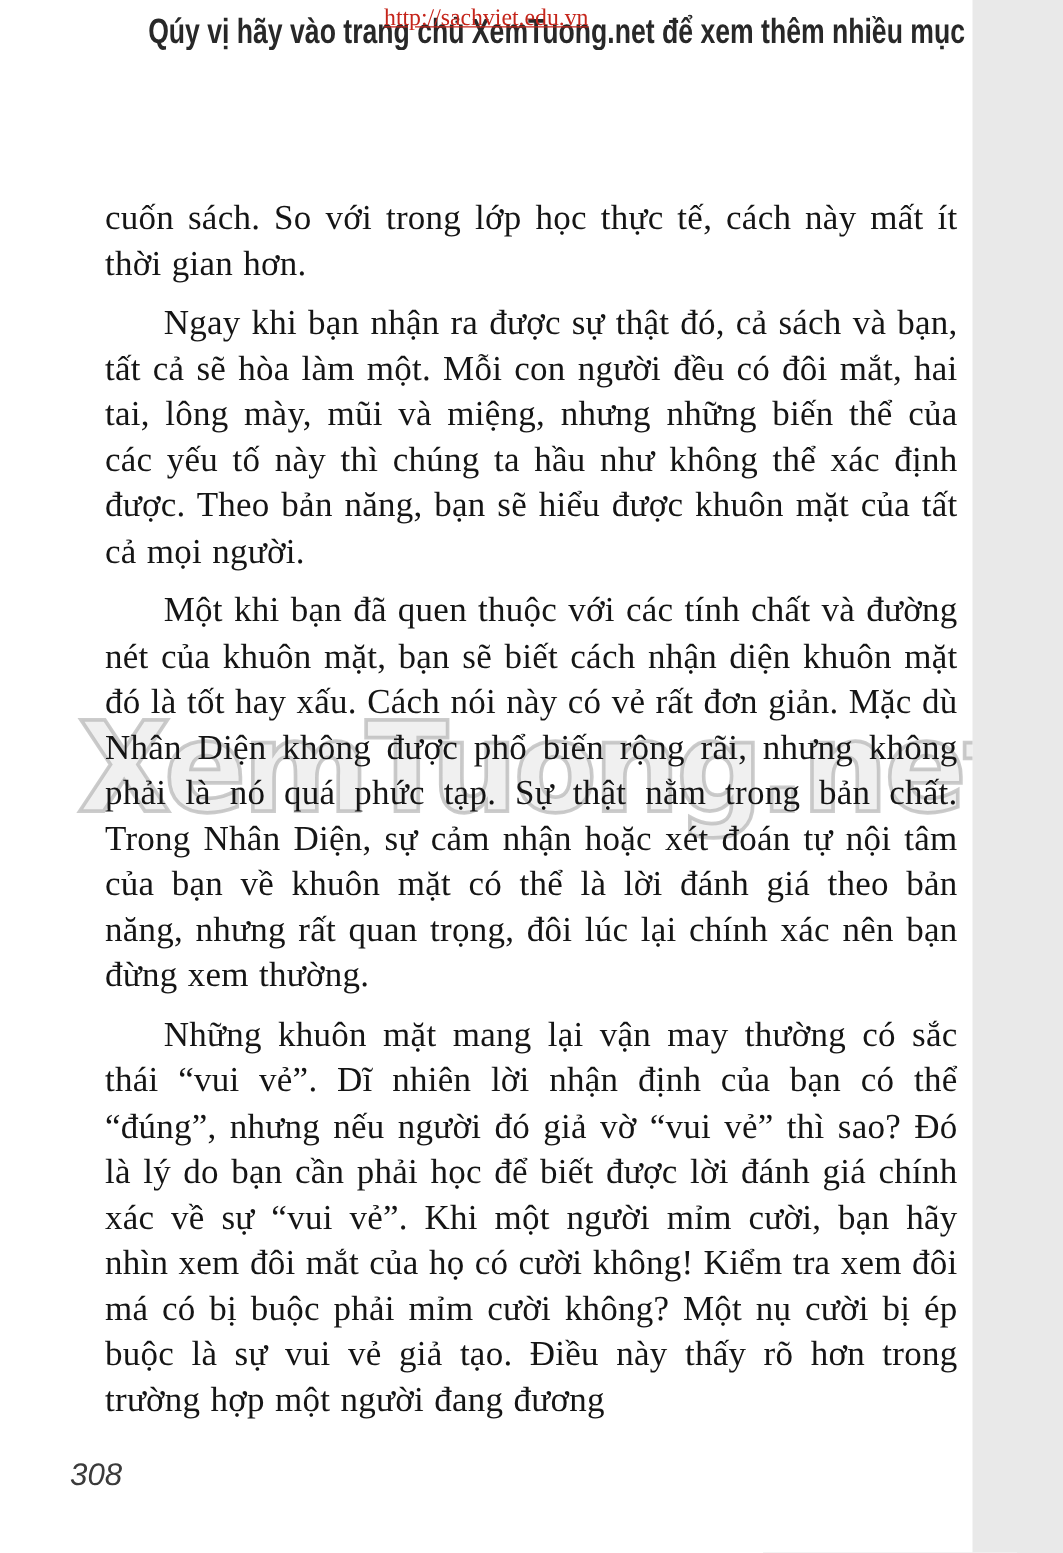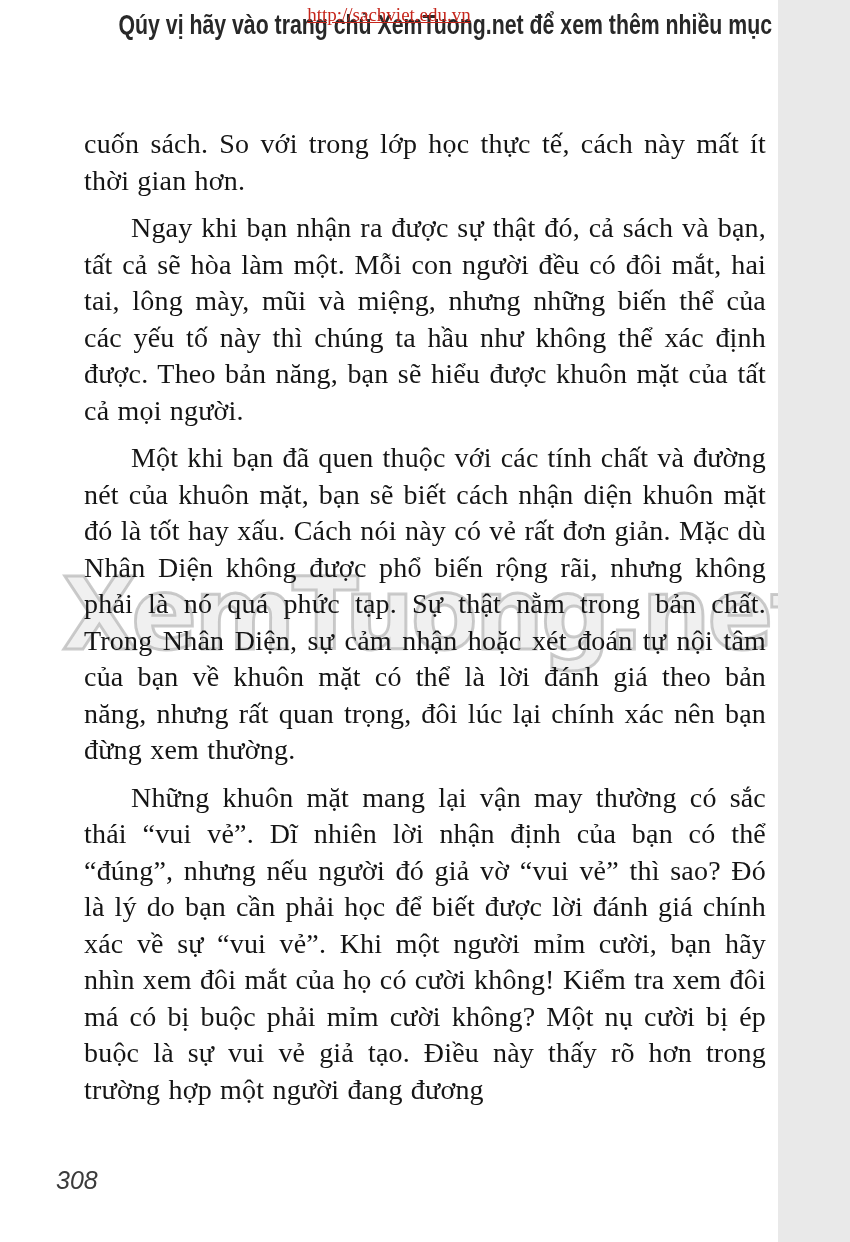--- a/index.html
+++ b/index.html
@@ -52,21 +52,21 @@
     width: 682px;
     text-align: justify;
     font-size: 28px;
     line-height: 36.5px;
     color: #151515;
     z-index: 2;
     letter-spacing: 0.2px;
     word-spacing: 1px;
   }
   .content p { margin: 0 0 11px 0; text-indent: 47px; }
-  .content p.first { text-indent: 0; }
+  .content p.first { text-indent: 0; margin-top: 31px; }
 
   
   .watermark {
     position: absolute;
     top: 556px;
     left: 62px;
     z-index: 1;
     font-family: "DejaVu Sans", sans-serif;
     font-weight: bold;
     font-size: 100px;

